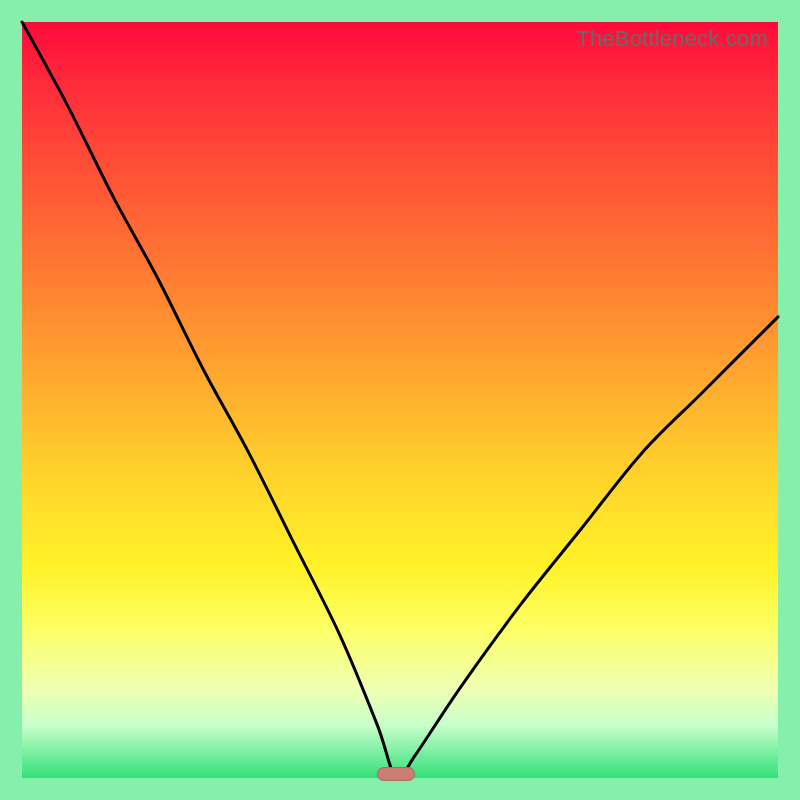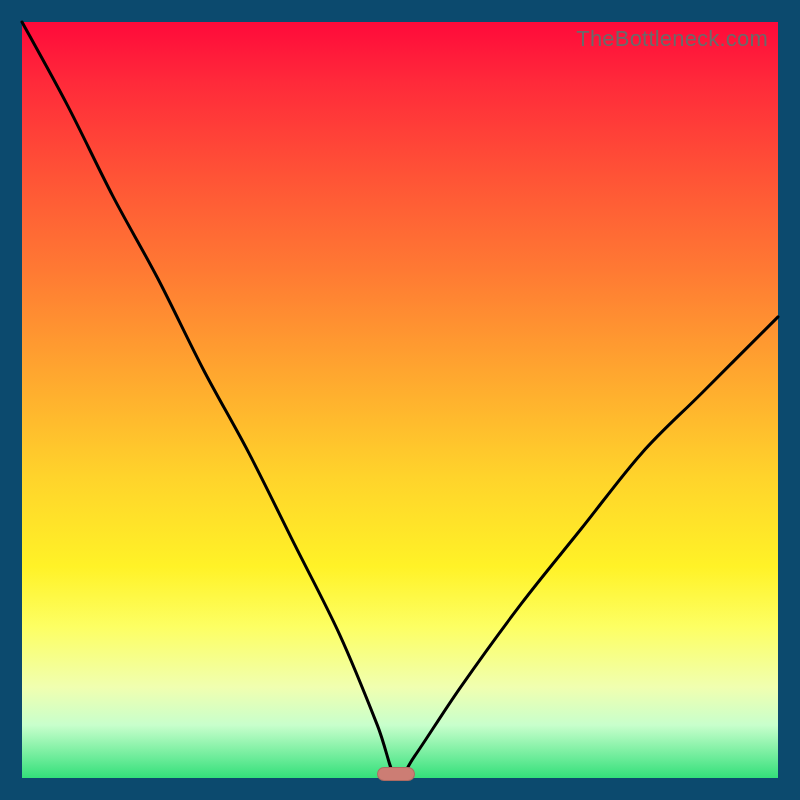--- a/index.html
+++ b/index.html
@@ -8,21 +8,21 @@
   width: 800px;
   height: 800px;
   background: #000;
   font-family: Arial, Helvetica, sans-serif;
   overflow: hidden;
 }
 .frame {
   position: relative;
   width: 800px;
   height: 800px;
-  background: #0c4a6e;
+  background: #86efac;
 }
 .plot-area {
   position: absolute;
   left: 22px;
   top: 22px;
   width: 756px;
   height: 756px;
   background: linear-gradient(to bottom,
     #ff0a3a 0%,
     #ff2a3a 8%,

